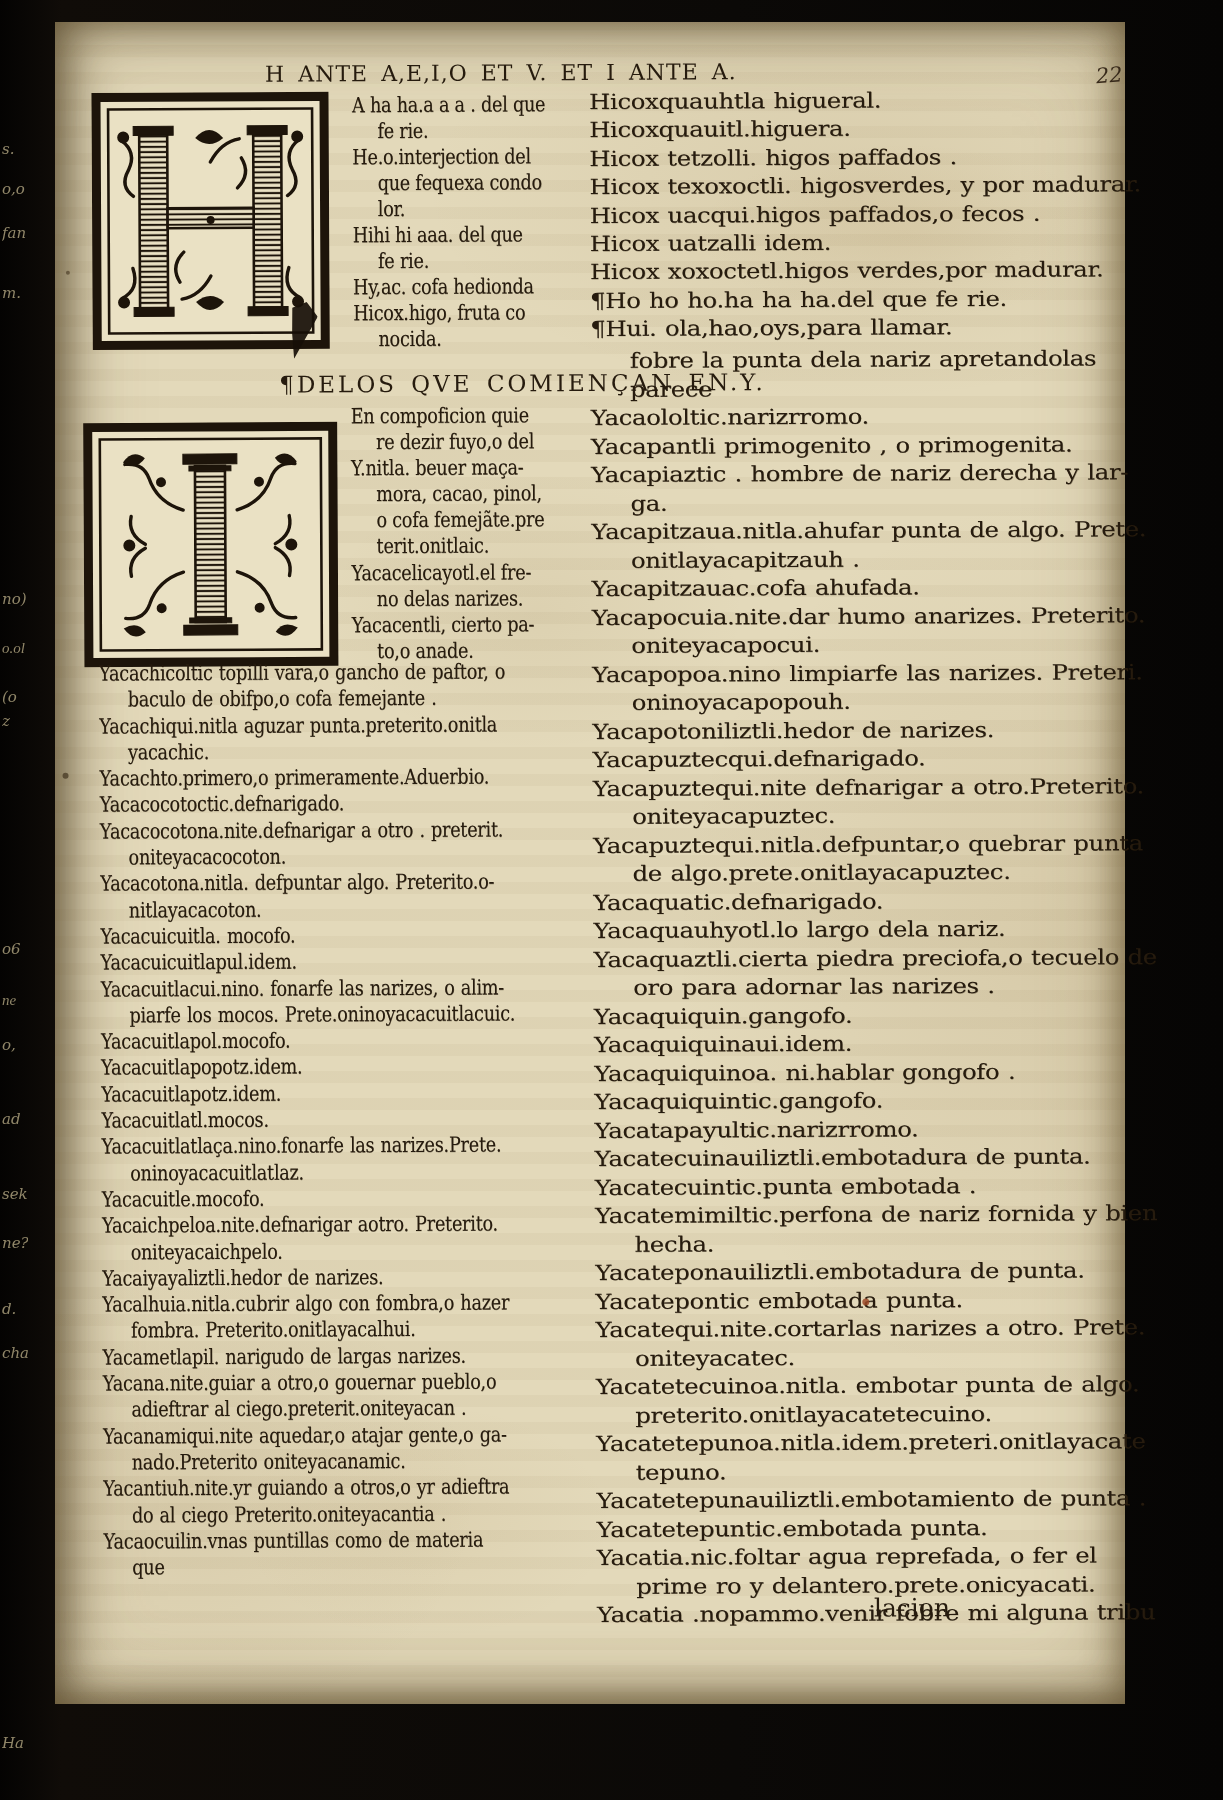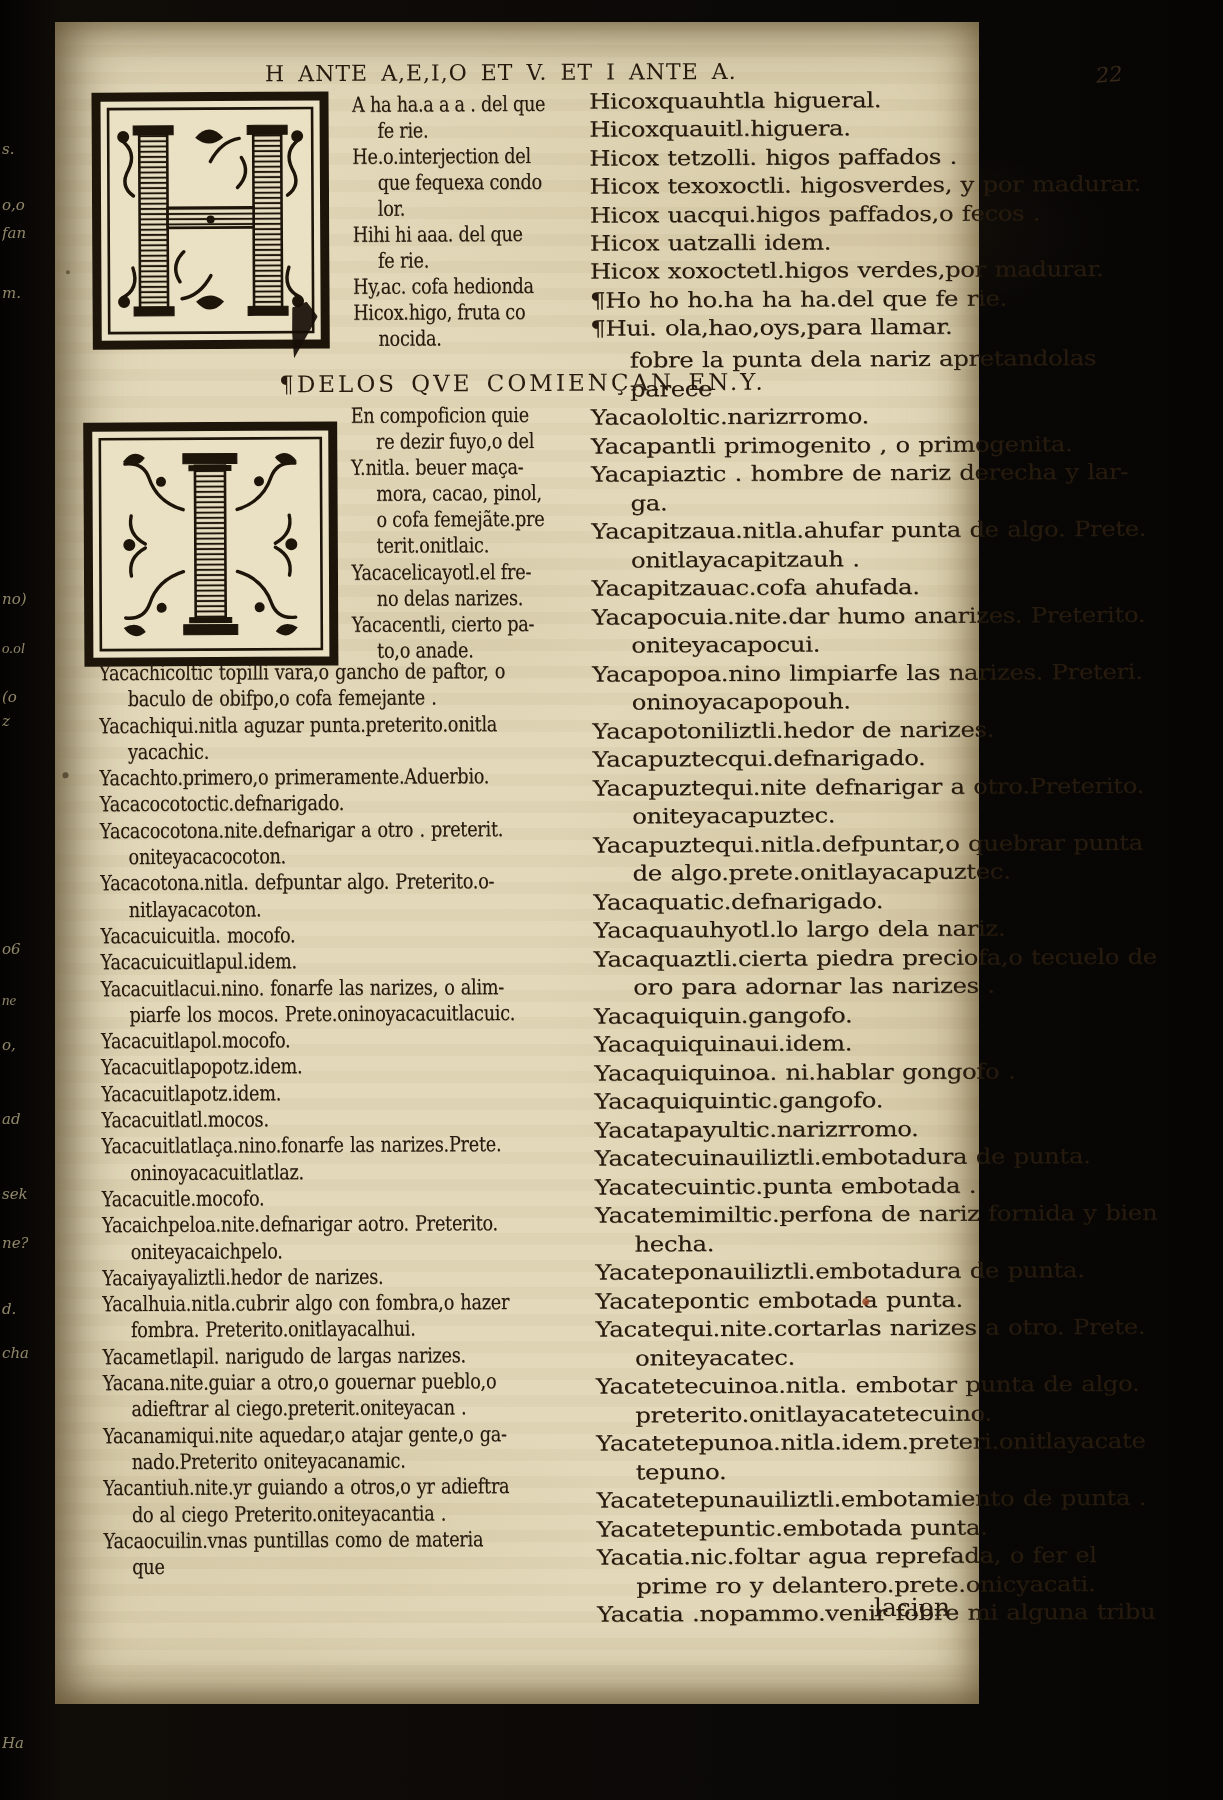--- a/index.html
+++ b/index.html
@@ -9,21 +9,21 @@
     background: #070604;
     overflow: hidden;
     font-family: "DejaVu Serif", "Liberation Serif", serif;
   }
   .scan {
     position: relative; width: 1223px; height: 1800px;
     background: linear-gradient(90deg, #040302, #100c08 5%, #0b0907 60%, #060504);
   }
   
   .page {
-    position: absolute; left: 55px; top: 22px; width: 924px; height: 1682px;
+    position: absolute; left: 55px; top: 22px; width: 1070px; height: 1682px;
     background: var(--paper, #e3d9ba);
     box-shadow:
       inset 0 0 95px rgba(92, 72, 32, 0.35),
       inset 14px 0 46px rgba(42, 30, 11, 0.50),
       inset -10px 0 34px rgba(95, 75, 35, 0.30),
       inset 0 -12px 30px rgba(95, 75, 35, 0.25);
   }
   .page::before { 
     content: ""; position: absolute; inset: 0; pointer-events: none;
     background:
@@ -111,21 +111,21 @@
 </style>
 </head>
 <body>
 
 <div class="scan">
 
   <div class="frags">
 
       <div class="frag" style="top: 140px;">s.</div>
 
-      <div class="frag" style="top: 196px;">o,o</div>
+      <div class="frag" style="top: 180px;">o,o</div>
 
       <div class="frag" style="top: 224px;">fan</div>
 
       <div class="frag" style="top: 284px;">m.</div>
 
       <div class="frag" style="top: 590px; font-style: italic;">no)</div>
 
       <div class="frag" style="top: 640px; font-family: Liberation Serif, serif;">o.ol</div>
 
       <div class="frag" style="top: 688px;">(o</div>

